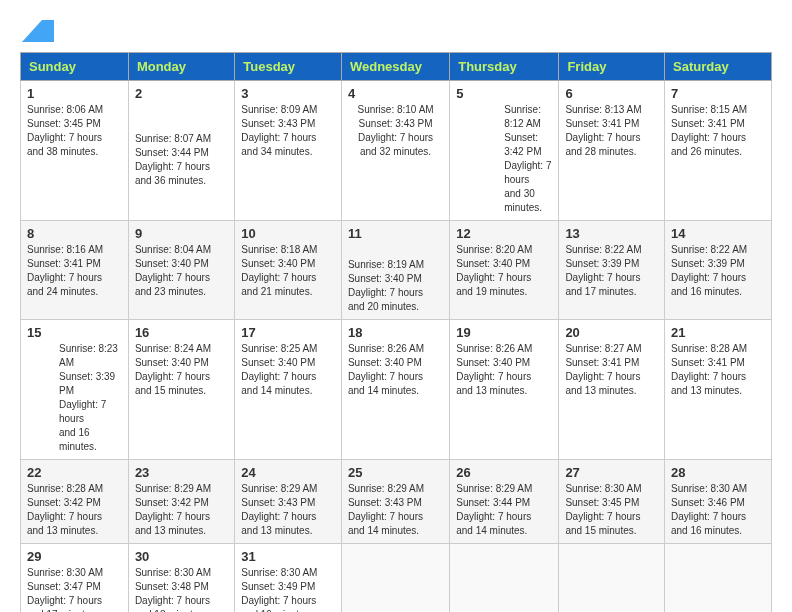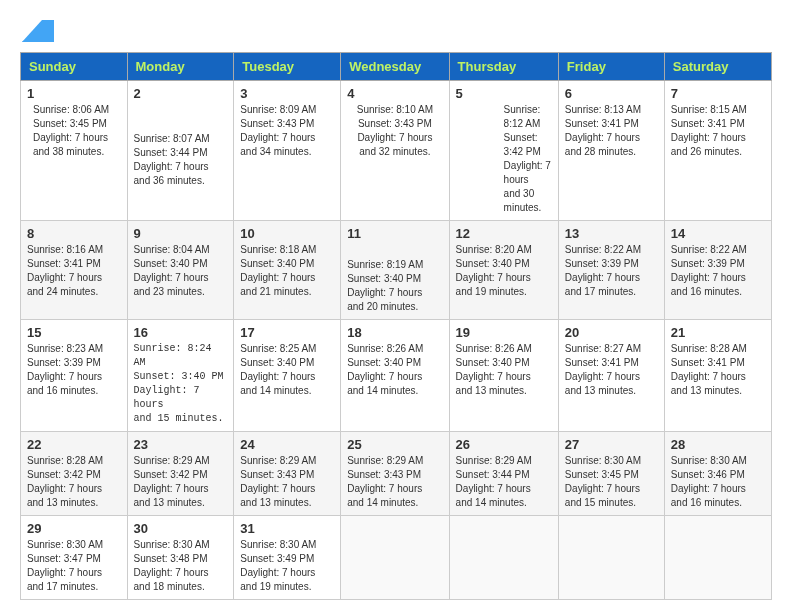--- a/index.html
+++ b/index.html
@@ -105,21 +105,21 @@
         <th>Wednesday</th>
         <th>Thursday</th>
         <th>Friday</th>
         <th>Saturday</th>
       </tr>
   </thead>
   <tbody id="calendar-body">
       <tr>
         <td>
           <span class="day-num">1</span>
-          <div class="day-info" style="white-space: pre-line; margin-left: 6px;">Sunrise: 8:06 AM
+          <div class="day-info" style="white-space: pre-line;">Sunrise: 8:06 AM
 Sunset: 3:45 PM
 Daylight: 7 hours
 and 38 minutes.</div>
         </td>
         <td>
           <span class="day-num">2</span>
           <div class="day-info" style="white-space: pre-line; margin-top: 31px;">Sunrise: 8:07 AM
 Sunset: 3:44 PM
 Daylight: 7 hours
 and 36 minutes.</div>
@@ -207,28 +207,28 @@
           <span class="day-num">14</span>
           <div class="day-info" style="white-space: pre-line;">Sunrise: 8:22 AM
 Sunset: 3:39 PM
 Daylight: 7 hours
 and 16 minutes.</div>
         </td>
       </tr>
       <tr>
         <td>
           <span class="day-num">15</span>
-          <div class="day-info" style="white-space: pre-line;">Sunrise: 8:23 AM
+          <div class="day-info" style="white-space: pre-line; margin-left: 32px;">Sunrise: 8:23 AM
 Sunset: 3:39 PM
 Daylight: 7 hours
 and 16 minutes.</div>
         </td>
         <td>
           <span class="day-num">16</span>
-          <div class="day-info" style="white-space: pre-line; font-family: Liberation Mono, monospace;">Sunrise: 8:24 AM
+          <div class="day-info" style="white-space: pre-line;">Sunrise: 8:24 AM
 Sunset: 3:40 PM
 Daylight: 7 hours
 and 15 minutes.</div>
         </td>
         <td>
           <span class="day-num">17</span>
           <div class="day-info" style="white-space: pre-line;">Sunrise: 8:25 AM
 Sunset: 3:40 PM
 Daylight: 7 hours
 and 14 minutes.</div>

